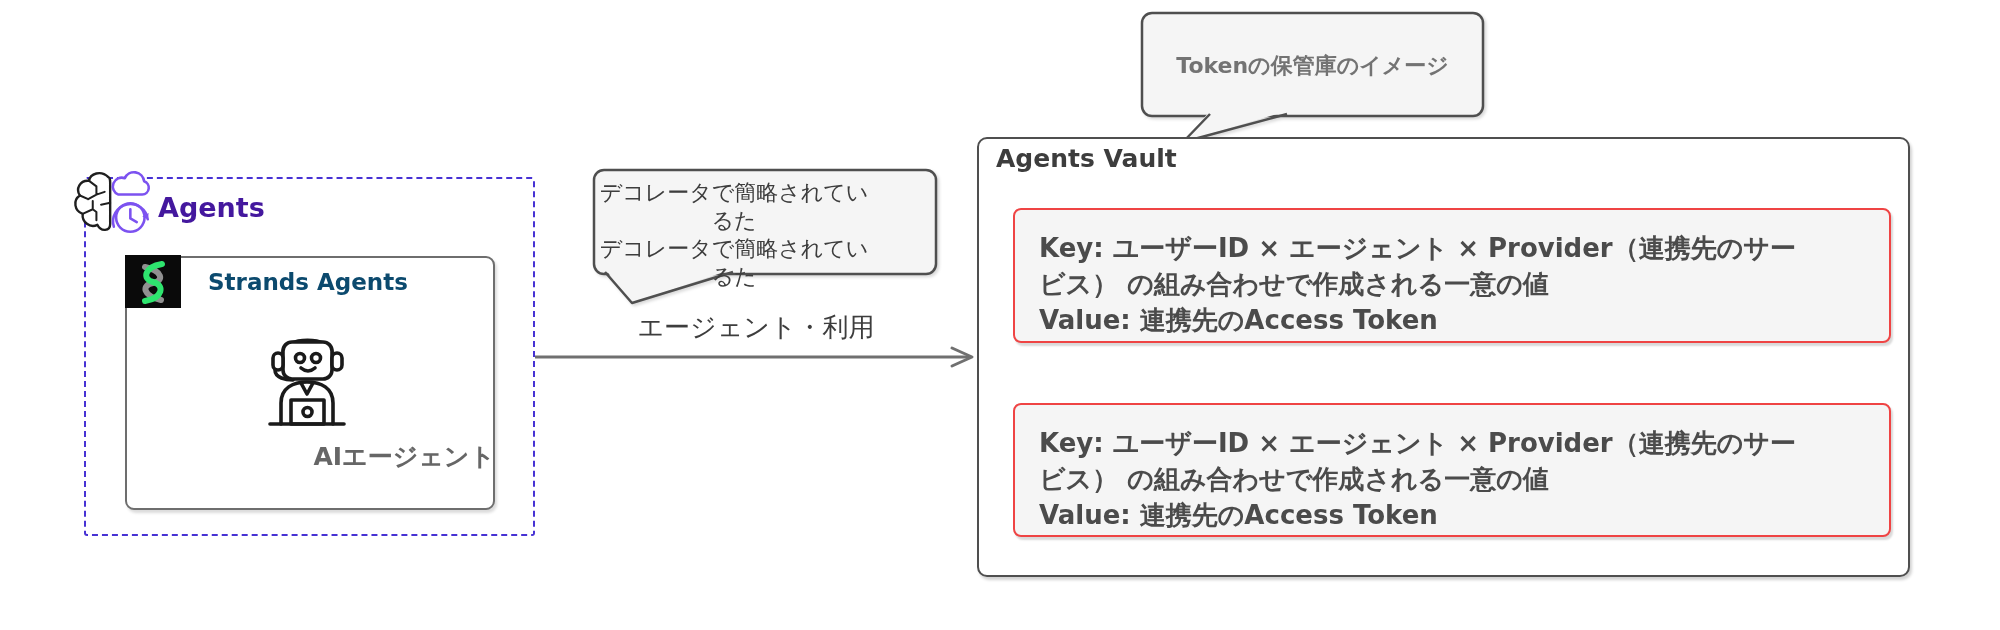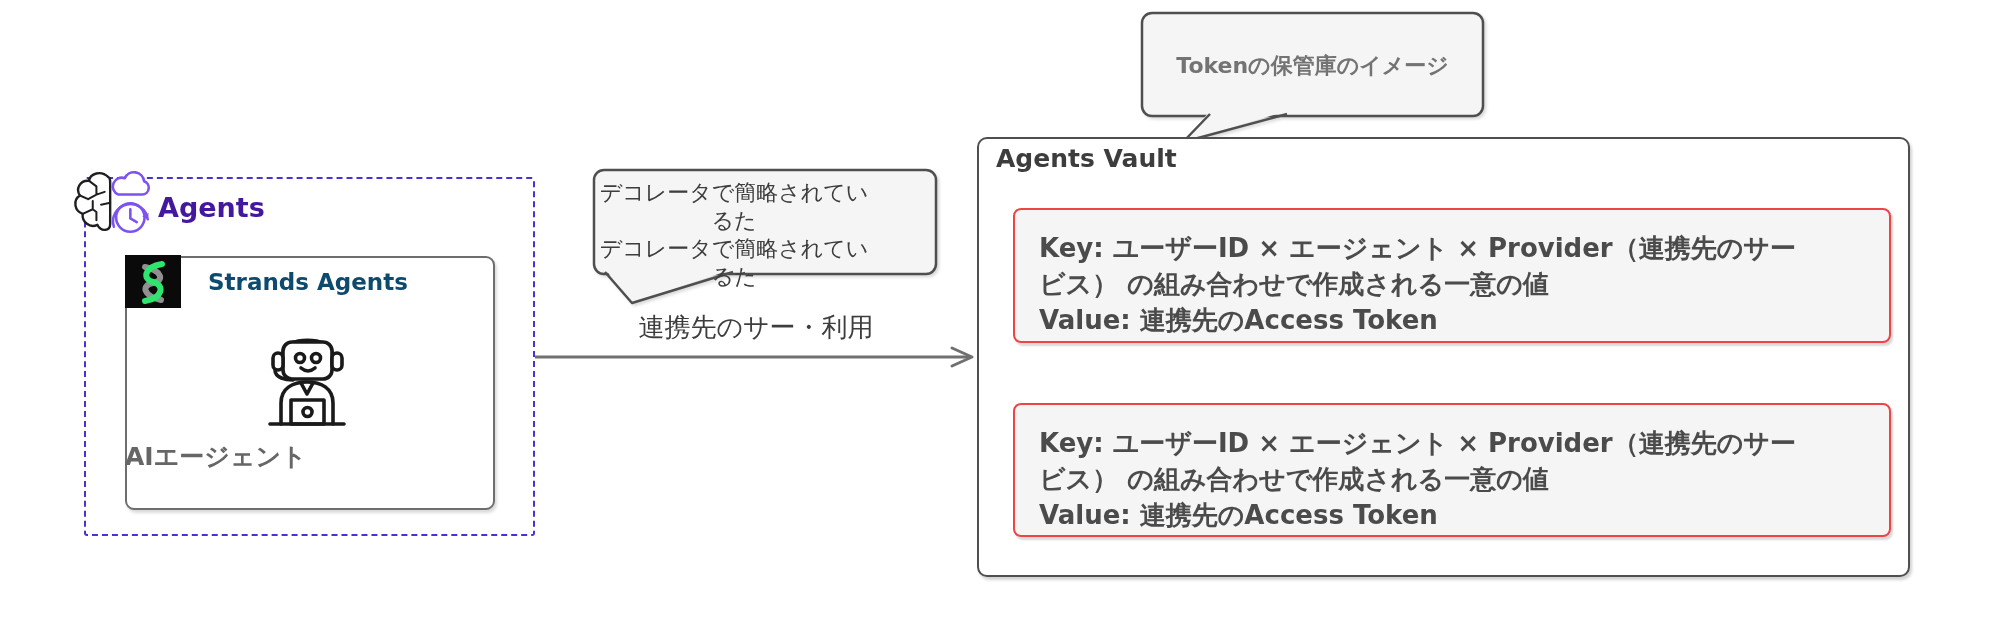--- a/index.html
+++ b/index.html
@@ -13,21 +13,21 @@
   #runtime-label{left:158px;top:192px;font-size:27px;font-weight:700;color:#44189e;}
   #runtime-icon{left:68px;top:168px;}
 
   
   #strands-box{left:125px;top:256px;width:366px;height:250px;background:#fff;
                border:2px solid #6e6e6e;border-radius:9px;
                box-shadow:2px 3px 3px rgba(0,0,0,0.14);}
   #strands-logo{left:125px;top:255px;width:56px;height:53px;background:#0a0a0a;}
   #strands-label{left:196px;top:269px;font-size:23px;font-weight:700;color:#0c4a6e;margin-left:12px;}
   #robot-icon{left:250px;top:331px;}
-  #agent-label{left:125px;top:440px;width:370px;text-align:left;
+  #agent-label{left:125px;top:440px;width:370px;text-align:right;
                font-size:25px;font-weight:700;color:#666666;}
 
   
   #arrow-label{left:530px;top:310px;width:452px;text-align:center;
                font-size:26px;font-weight:500;color:#3d3d3d;}
 
   
   #note-bubble-svg{left:578px;top:156px;filter:drop-shadow(2px 2px 1.5px rgba(0,0,0,0.15));}
   #note-bubble-text{left:594px;top:179px;width:280px;text-align:center;
                     font-size:22px;line-height:28px;color:#3d3d3d;}
@@ -98,21 +98,21 @@
       <line x1="20" y1="93" x2="94" y2="93"></line>
     </g>
   </svg>
 
   <div class="abs" id="agent-label">AIエージェント</div>
 
   <svg class="abs" style="left:532px;top:342px;" width="450" height="30" viewBox="0 0 450 30">
     <line x1="3" y1="15" x2="438" y2="15" stroke="#707070" stroke-width="3"></line>
     <polyline points="420,6 440,15 420,24" fill="none" stroke="#707070" stroke-width="3" stroke-linecap="round" stroke-linejoin="round"></polyline>
   </svg>
-  <div class="abs" id="arrow-label">連携先のサー・利用</div>
+  <div class="abs" id="arrow-label">エージェント・利用</div>
 
   <svg class="abs" id="note-bubble-svg" width="380" height="160" viewBox="0 0 380 160">
     <rect x="16" y="14" width="342" height="104" rx="10" fill="#f5f5f5" stroke="#4f4f4f" stroke-width="2.5"></rect>
     <polygon points="27,113 54,147 155,113" fill="#f5f5f5"></polygon>
     <path d="M27,116 L54,147 L155,116" fill="none" stroke="#4f4f4f" stroke-width="2.5" stroke-linejoin="round"></path>
   </svg>
   <div class="abs" id="note-bubble-text">
     <div>デコレータで簡略されているた</div>
     <div>デコレータで簡略されているた</div>
   </div>

